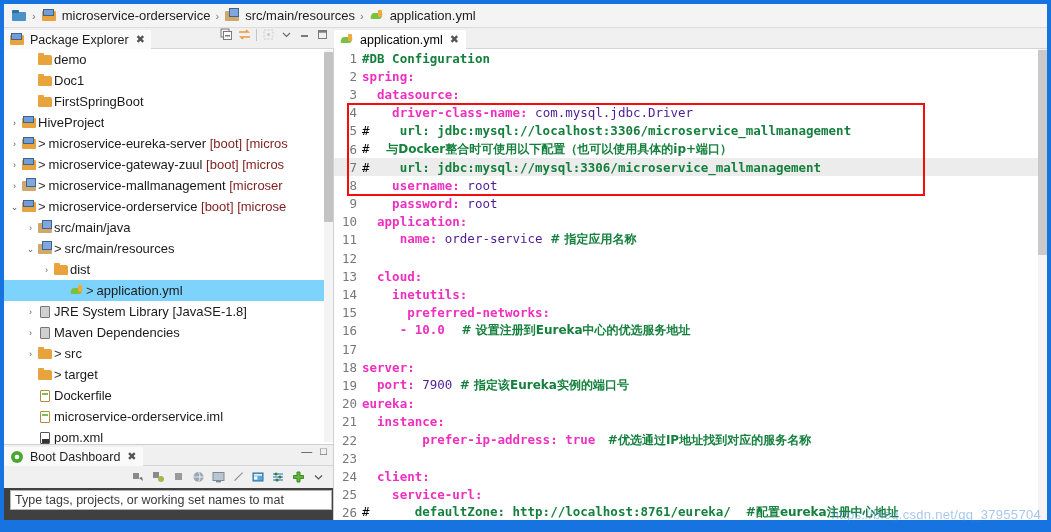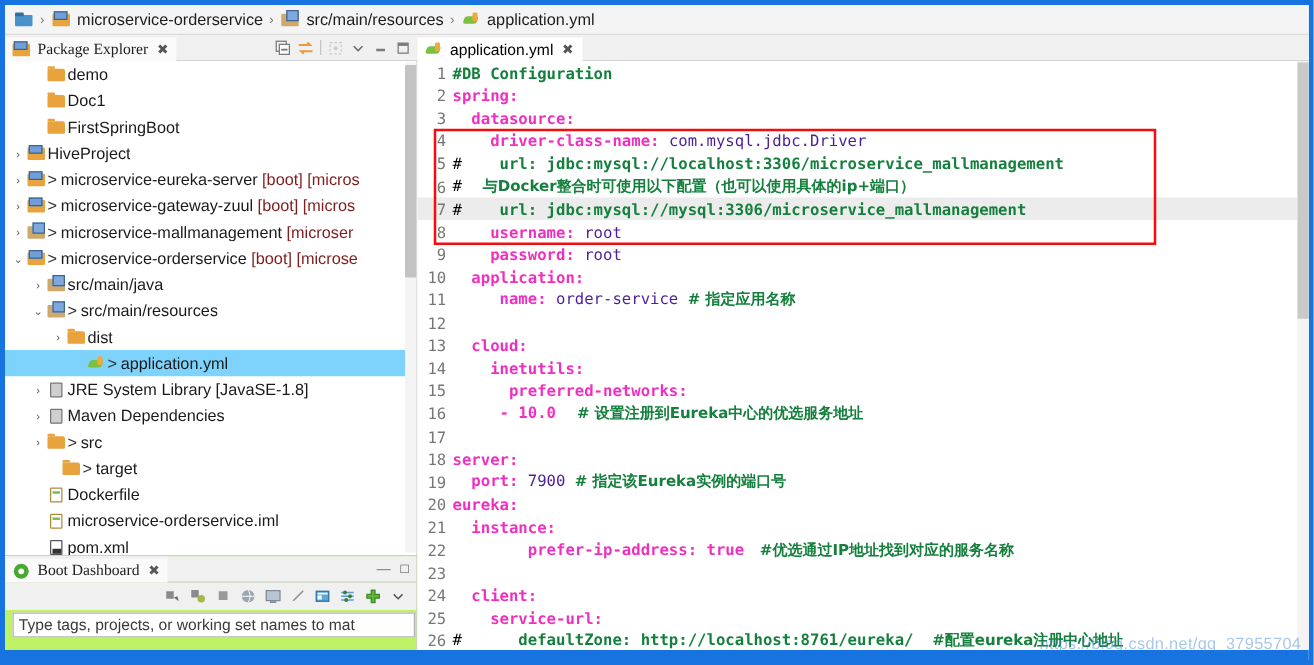--- a/index.html
+++ b/index.html
@@ -23,21 +23,21 @@
   #breadcrumb .crumb { display:flex; align-items:center; gap:4px; }
 
   
   #left  { position:absolute; left:0; top:24px; width:330px; bottom:0; }
   #right { position:absolute; left:330px; top:24px; right:0; bottom:0; background:#f7f7f7; }
 
   
   .viewbar {
     position:relative; height:21px; background:#f0f0f0;
     border-bottom:1px solid #d4d4d4;
-    display:flex; align-items:center;font-family:Liberation Serif, serif;
+    display:flex; align-items:flex-start;
   }
   .viewtab {
     display:flex; align-items:center; gap:4px;
     height:21px; padding:0 6px 0 5px; background:#fafafa;
     border-top:2px solid #f0f0f0;
     font-size:12.5px; color:#1d1d1d; white-space:nowrap;
   }
   .viewtab .closex { color:#555; font-size:11px; margin-left:3px; }
   .viewtools { margin-left:auto; display:flex; align-items:center; gap:5px; padding-right:5px; }
   .vt { width:13px; height:13px; display:inline-block; position:relative; opacity:.85; }
@@ -76,21 +76,21 @@
   .bcfold { position:relative; width:15px; height:14px; display:inline-block;}
   .bcfold:before{ content:""; position:absolute; left:0; top:3px; width:14px; height:9px; background:#4a90c9; border-radius:1px;}
   .bcfold:after { content:""; position:absolute; left:0; top:1px; width:7px; height:3px; background:#2e6f9e; border-radius:1px 1px 0 0;}
 
   
   #treevbar { position:absolute; right:1px; top:22px; width:9px; bottom:86px; background:#f4f4f4; }
   #treevthumb { position:absolute; right:1px; top:24px; width:9px; height:170px; background:#c3c3c3; border-radius:1px;}
 
   
   #boot { position:absolute; left:0; bottom:0; width:330px; height:84px;
-          background:#bef264; border-top:1px solid #cfcfcf; border-right:1px solid #d0d0d0;}
+          background:#404040; border-top:1px solid #cfcfcf; border-right:1px solid #d0d0d0;}
   #boot .viewbar { border-bottom:1px solid #d4d4d4; }
   #boot .minmax { margin-left:auto; display:flex; gap:8px; padding-right:6px; color:#444; }
   .btoolbar { height:22px; display:flex; align-items:center; justify-content:flex-end;
               gap:7px; padding-right:8px; background:#f0f0f0; }
   .bico { width:13px; height:12px; display:inline-block; position:relative; }
   #bootsearch {
     margin:2px 1px 0 6px; height:20px; background:#fff; border:1px solid #b5b5b5;
     display:flex; align-items:center; padding:0 4px; font-size:12.5px; color:#3a3a3a;
     overflow:hidden; white-space:nowrap;
   }
@@ -316,21 +316,21 @@
           </span>
           <span class="nm">Maven Dependencies</span>
         </div>
         <div class="row" style="padding-left: 20px;">
           <span class="arrow">›</span>
           <span class="ic">
             <i class="fold"></i>
           </span>
           <span class="nm"><span class="gt">&gt;</span>src</span>
         </div>
-        <div class="row" style="padding-left: 20px; margin-left: 12px;">
+        <div class="row" style="padding-left: 20px;">
           <span class="arrow"></span>
           <span class="ic">
             <i class="fold"></i>
           </span>
           <span class="nm"><span class="gt">&gt;</span>target</span>
         </div>
         <div class="row" style="padding-left: 20px;">
           <span class="arrow"></span>
           <span class="ic">
             <i class="fileico"></i>

